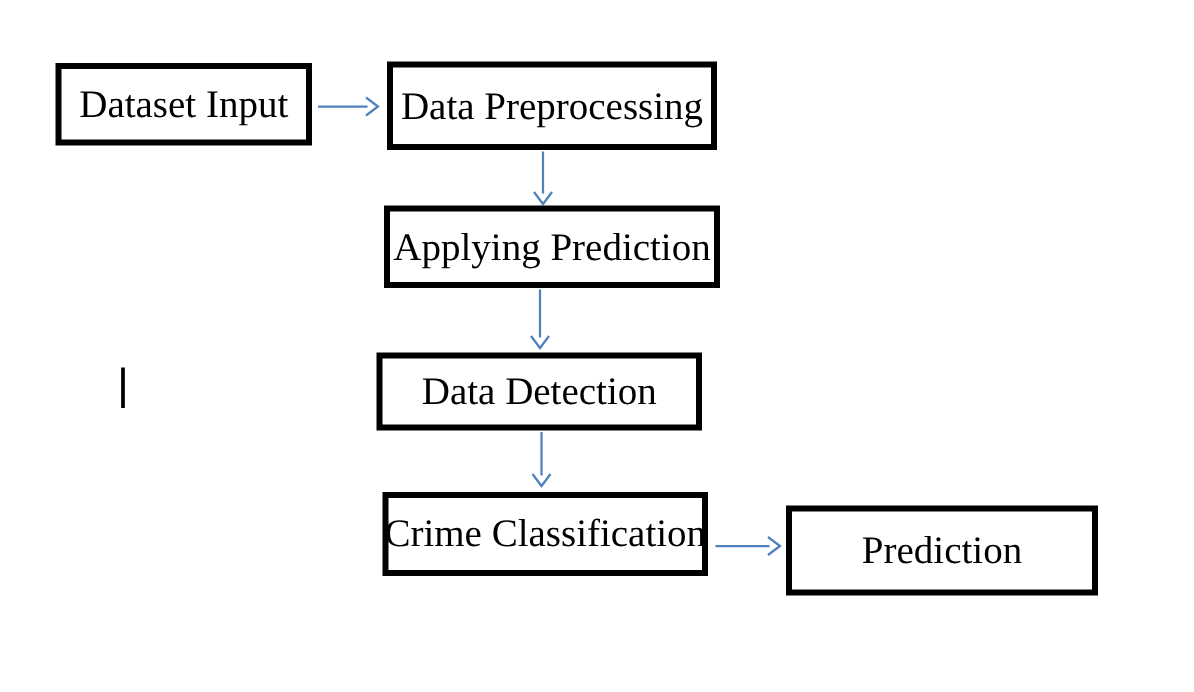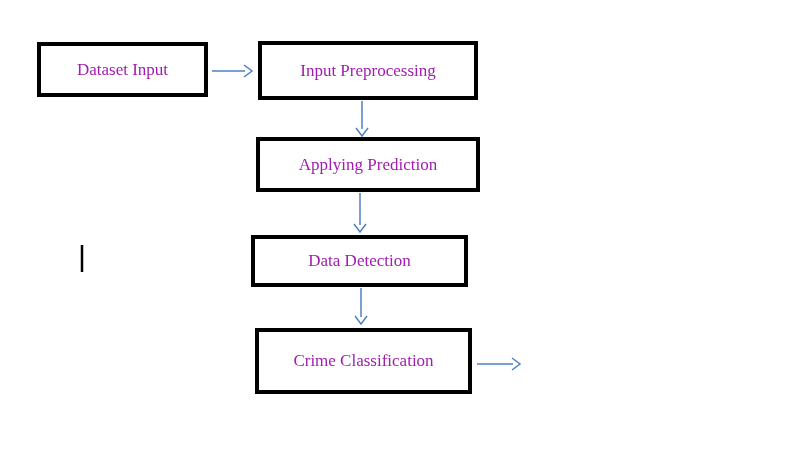--- a/index.html
+++ b/index.html
@@ -23,29 +23,29 @@
     height: 461px;
   }
   .node {
     position: absolute;
     box-sizing: border-box;
     border: 4px solid #000000;
     background: #ffffff;
     display: flex;
     align-items: center;
     justify-content: center;
-    font-size: 17px;
-    color: #a21caf;
+    font-size: 26px;
+    color: #000000;
     white-space: nowrap;
   }
   .n-dataset-input        { left: 37px;  top: 42px;  width: 171px; height: 55px; }
   .n-data-preprocessing   { left: 258px; top: 41px;  width: 220px; height: 59px; }
   .n-applying-algorithm   { left: 256px; top: 137px; width: 224px; height: 55px; }
   .n-crime-detection      { left: 251px; top: 235px; width: 217px; height: 52px; }
-  .n-crime-classification { left: 255px; top: 328px; width: 217px; height: 66px; }
+  .n-crime-classification { left: 255px; top: 328px; width: 217px; height: 56px; }
   .n-prediction           { left: 524px; top: 337px; width: 208px; height: 60px; }
 </style>
 </head>
 <body>
 
 <div class="canvas">
 
   <svg class="connector-layer" viewBox="0 0 796 461">
 
     <g>
@@ -74,29 +74,32 @@
     </g>
 
     <line x1="82" y1="245" x2="82" y2="272" stroke-width="2.5" fill="none" stroke="#000000"></line>
   </svg>
 
   <div class="node n-dataset-input">
     <span>Dataset Input</span>
   </div>
 
   <div class="node n-data-preprocessing">
-    <span>Input Preprocessing</span>
+    <span>Data Preprocessing</span>
   </div>
 
   <div class="node n-applying-algorithm">
     <span>Applying Prediction</span>
   </div>
 
   <div class="node n-crime-detection">
     <span>Data Detection</span>
   </div>
 
   <div class="node n-crime-classification">
     <span>Crime Classification</span>
   </div>
 
+  <div class="node n-prediction">
+    <span>Prediction</span>
+  </div>
 
 </div>
 
 </body></html>

